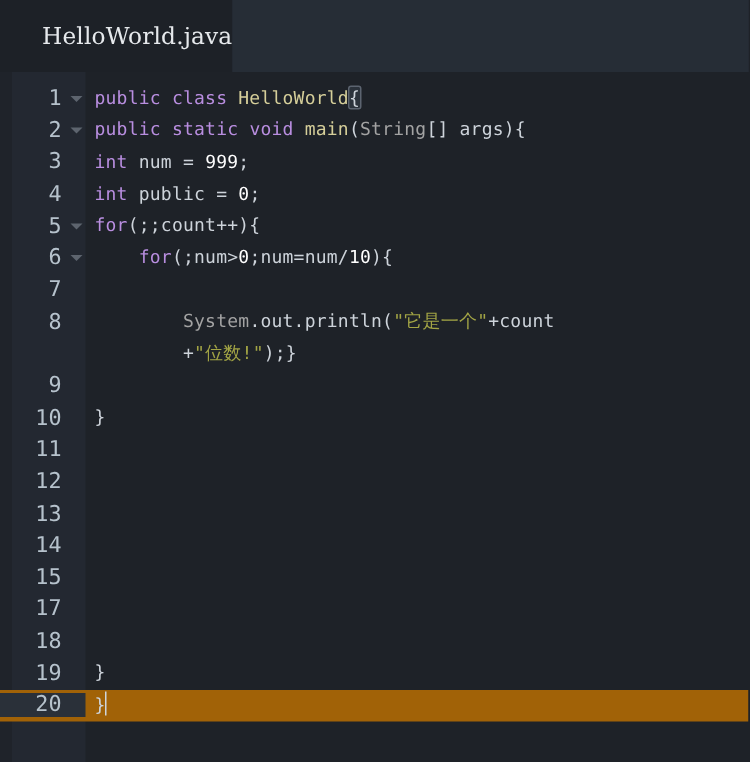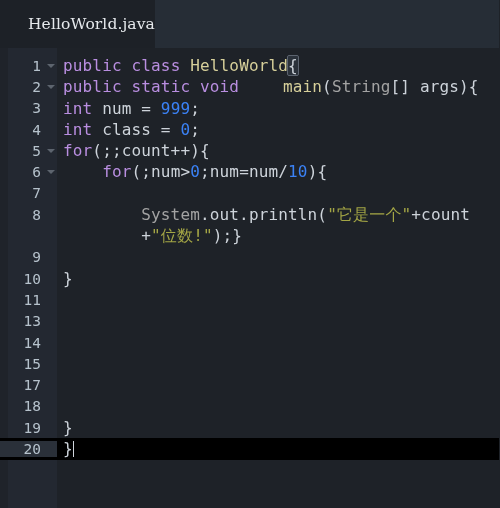--- a/index.html
+++ b/index.html
@@ -81,21 +81,21 @@
     position: relative;
     padding-top: 7px;
   }
   .line {
     height: 21.3px;
     display: flex;
     align-items: center;
     position: relative;
   }
   .line.current {
-    background: #000000;
+    background: #a16207;
   }
   .line.current .gutter {
     background: #2a3039;
   }
 
   .gutter {
     width: 57px;
     flex: 0 0 57px;
     box-sizing: border-box;
     padding-right: 16px;
@@ -116,36 +116,36 @@
     height: 0;
     border-left: 4.2px solid transparent;
     border-right: 4.2px solid transparent;
     border-top: 4.6px solid #5d646e;
   }
 
   .code {
     flex: 1 1 auto;
     padding-left: 6px;
     font-family: "DejaVu Sans Mono", monospace;
-    font-size: 16px;
+    font-size: 12px;
     line-height: 21.3px;
     white-space: pre;
     color: #cdd3da;
     letter-spacing: 0.15px;
   }
 
   
   .kw   { color: #b98ee0; }
   .typ  { color: #d6cf9a; }
   .cls  { color: #a3a3a3; }
-  .num  { color: #3b82f6; }
+  .num  { color: #ffffff; }
   .str  { color: #a3a545; }
   .pln  { color: #cdd3da; text-align: center; }
   .pun  { color: #cdd3da; }
-  .fn   { color: #d6cf9a; margin-left: 34px; }
+  .fn   { color: #d6cf9a; }
 
   .bracket-hl {
     outline: 1px solid #5c6470;
     background: #2b323b;
     border-radius: 1px;
   }
 
   .caret {
     display: inline-block;
     width: 1px;
@@ -178,21 +178,21 @@
         <div class="line">
           <div class="gutter">2<span class="fold"></span></div>
           <div class="code"><span class="kw">public</span><span class="pln"> </span><span class="kw">static</span><span class="pln"> </span><span class="kw">void</span><span class="pln"> </span><span class="fn">main</span><span class="pun">(</span><span class="cls">String</span><span class="pun">[] </span><span class="pln">args</span><span class="pun">){</span></div>
         </div>
         <div class="line">
           <div class="gutter">3</div>
           <div class="code"><span class="kw">int</span><span class="pln"> num = </span><span class="num">999</span><span class="pun">;</span></div>
         </div>
         <div class="line">
           <div class="gutter">4</div>
-          <div class="code"><span class="kw">int</span><span class="pln"> class = </span><span class="num">0</span><span class="pun">;</span></div>
+          <div class="code"><span class="kw">int</span><span class="pln"> public = </span><span class="num">0</span><span class="pun">;</span></div>
         </div>
         <div class="line">
           <div class="gutter">5<span class="fold"></span></div>
           <div class="code"><span class="kw">for</span><span class="pun">(;;count++){</span></div>
         </div>
         <div class="line">
           <div class="gutter">6<span class="fold"></span></div>
           <div class="code"><span class="pln">    </span><span class="kw">for</span><span class="pun">(;num&gt;</span><span class="num">0</span><span class="pun">;num=num/</span><span class="num">10</span><span class="pun">){</span></div>
         </div>
         <div class="line">
@@ -210,20 +210,24 @@
         <div class="line">
           <div class="gutter">9</div>
           <div class="code"></div>
         </div>
         <div class="line">
           <div class="gutter">10</div>
           <div class="code"><span class="pun">}</span></div>
         </div>
         <div class="line">
           <div class="gutter">11</div>
+          <div class="code"></div>
+        </div>
+        <div class="line">
+          <div class="gutter">12</div>
           <div class="code"></div>
         </div>
         <div class="line">
           <div class="gutter">13</div>
           <div class="code"></div>
         </div>
         <div class="line">
           <div class="gutter">14</div>
           <div class="code"></div>
         </div>

